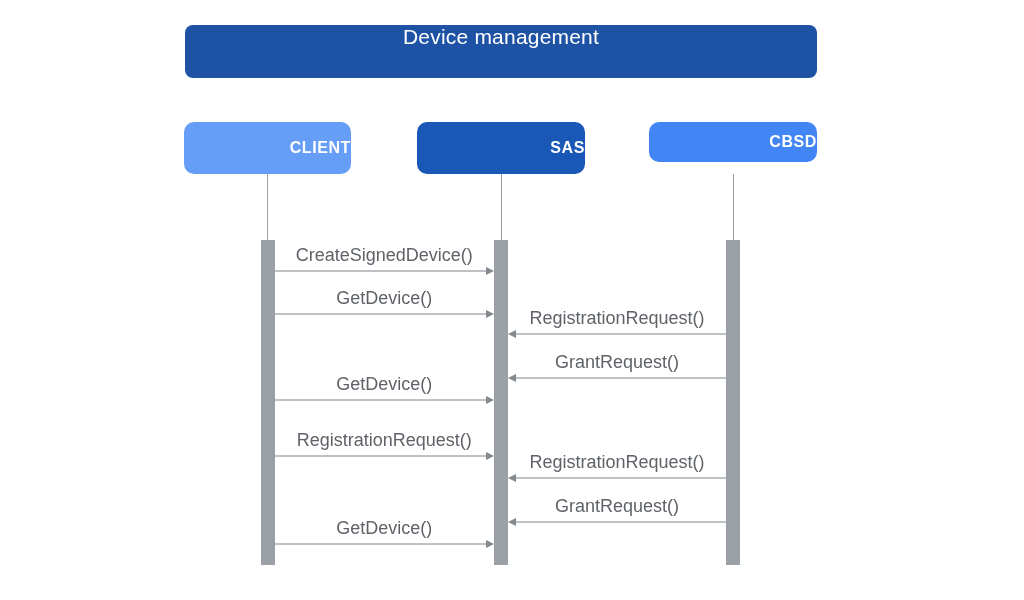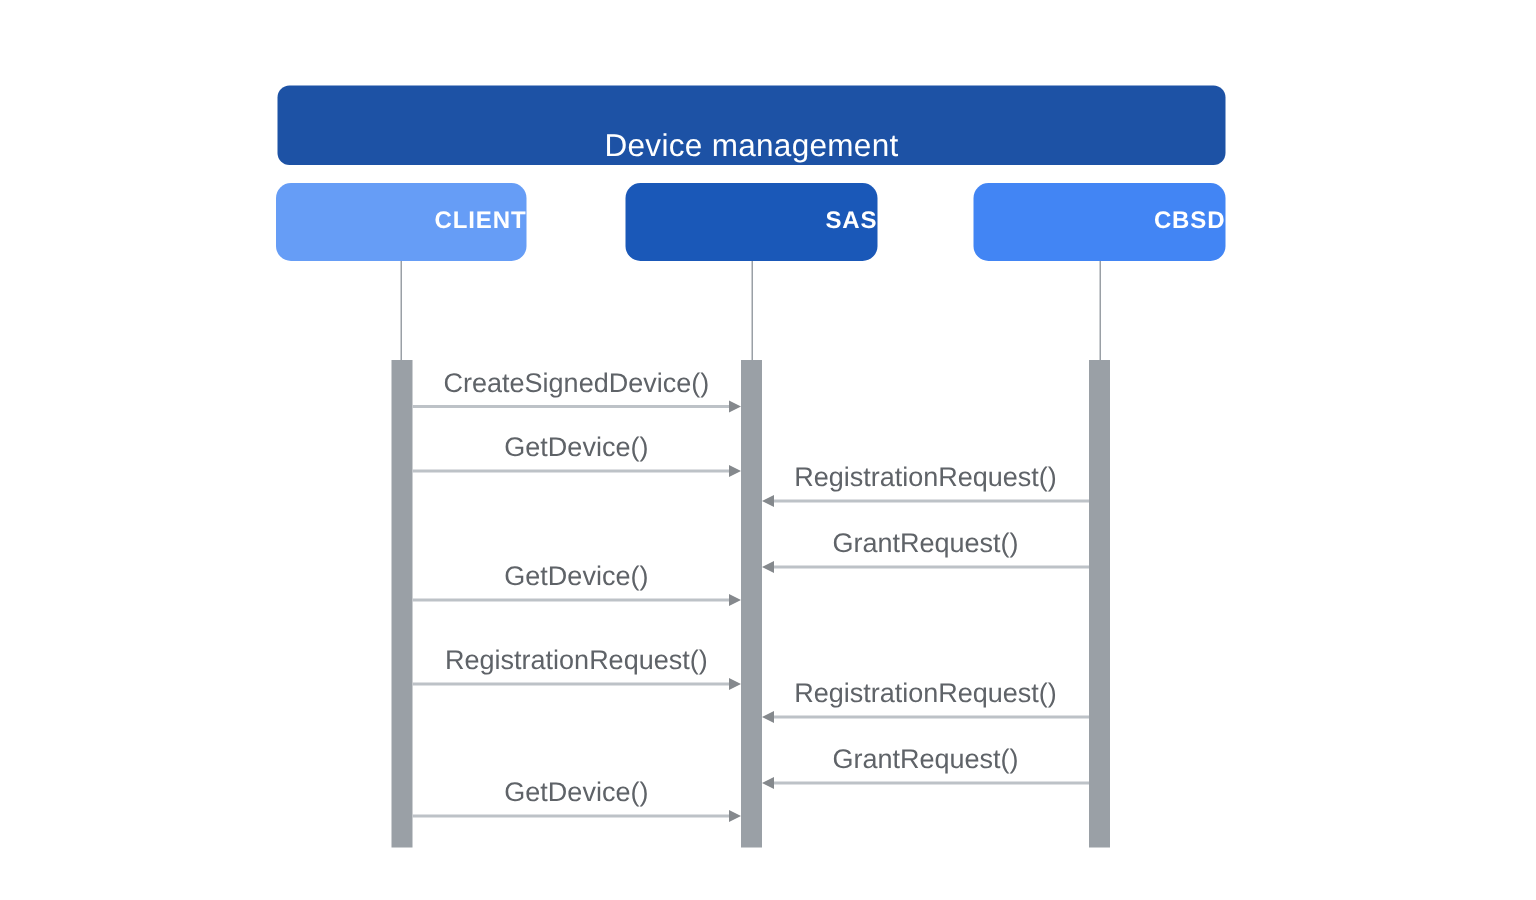--- a/index.html
+++ b/index.html
@@ -10,21 +10,21 @@
     height: 600px;
     background: #ffffff;
     overflow: hidden;
   }
   .title-bar {
     position: absolute;
     left: 185px; top: 25px;
     width: 632px; height: 53px;
     background: var(--title-bg, #1d52a5);
     border-radius: 8px;
-    display: flex; align-items: flex-end; justify-content: center; margin-top: 32px;
+    display: flex; align-items: flex-start; justify-content: center;
   }
   .title-bar span {
     color: var(--title-text, #ffffff);
     font-size: 21px;
     font-weight: 500;
     letter-spacing: 0.2px;
   }
   .actor {
     position: absolute;
     height: 52px;
@@ -84,21 +84,21 @@
   <div class="title-bar">
     <span>Device management</span>
   </div>
   <div id="actors-layer">
       <div class="actor" style="left: 184px; top: 122px; width: 167px; height: 52px; background: rgb(102, 157, 246);">
     <span class="actor-label">CLIENT</span>
   </div>
       <div class="actor" style="left: 417px; top: 122px; width: 168px; height: 52px; background: rgb(26, 88, 184);">
     <span class="actor-label">SAS</span>
   </div>
-      <div class="actor" style="left: 649px; top: 122px; width: 168px; height: 52px; background: rgb(66, 133, 244);">
+      <div class="actor" style="left: 649px; top: 122px; width: 168px; height: 40px; background: rgb(66, 133, 244);">
     <span class="actor-label">CBSD</span>
   </div>
     </div>
   <div id="lifelines-layer">
       <div class="lifeline" style="left: 267px; top: 174px; height: 66px;"></div>
       <div class="activation" style="left: 260.5px; top: 240px; width: 14px; height: 325px;"></div>
       <div class="lifeline" style="left: 500.5px; top: 174px; height: 66px;"></div>
       <div class="activation" style="left: 494px; top: 240px; width: 14px; height: 325px;"></div>
       <div class="lifeline" style="left: 732.5px; top: 174px; height: 66px;"></div>
       <div class="activation" style="left: 726px; top: 240px; width: 14px; height: 325px;"></div>

